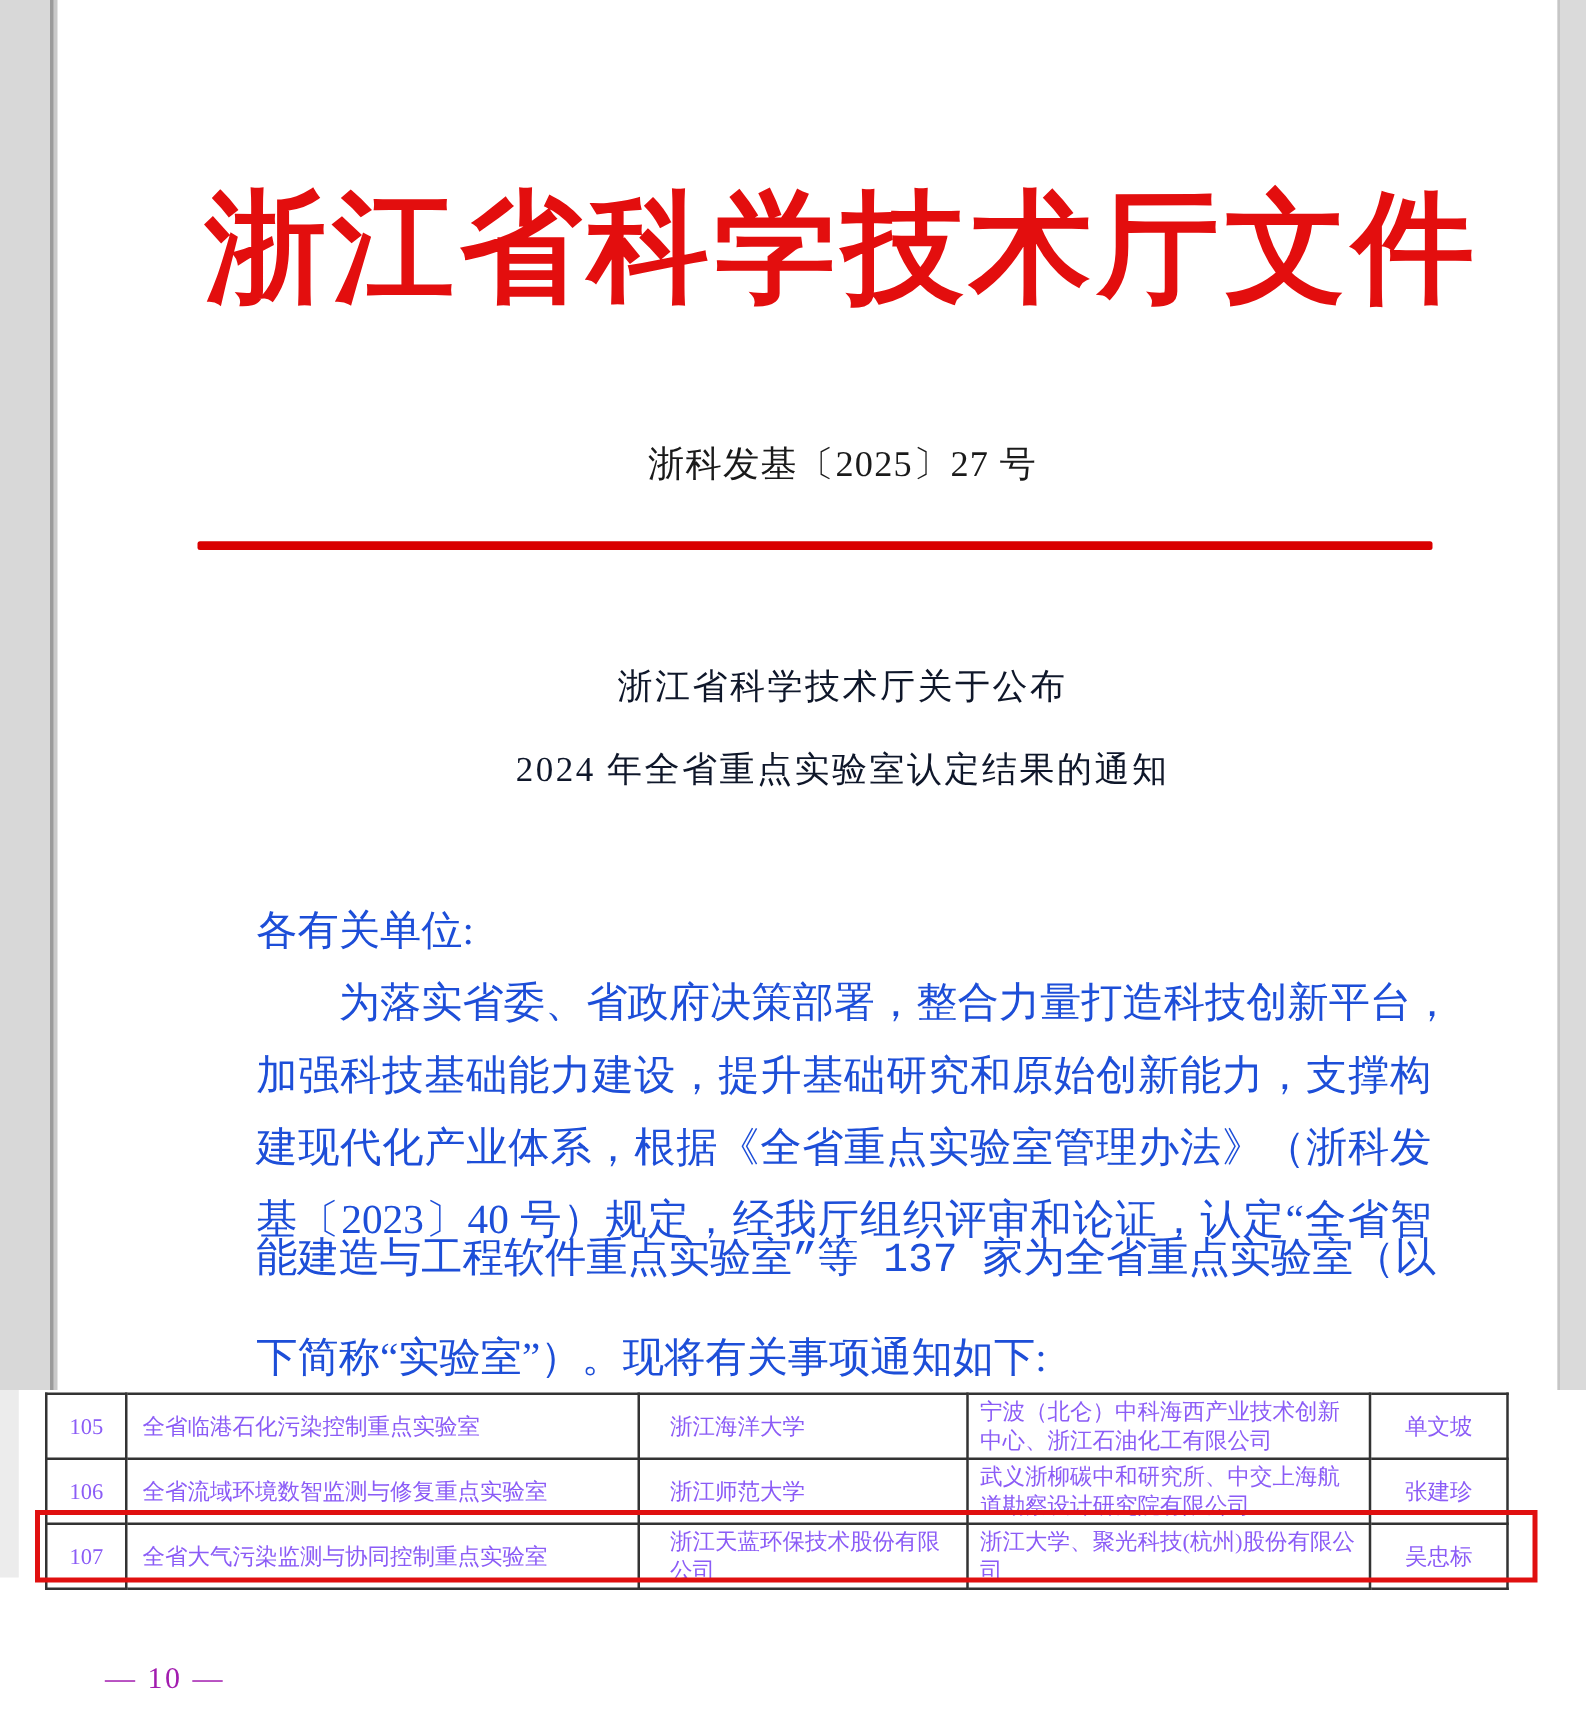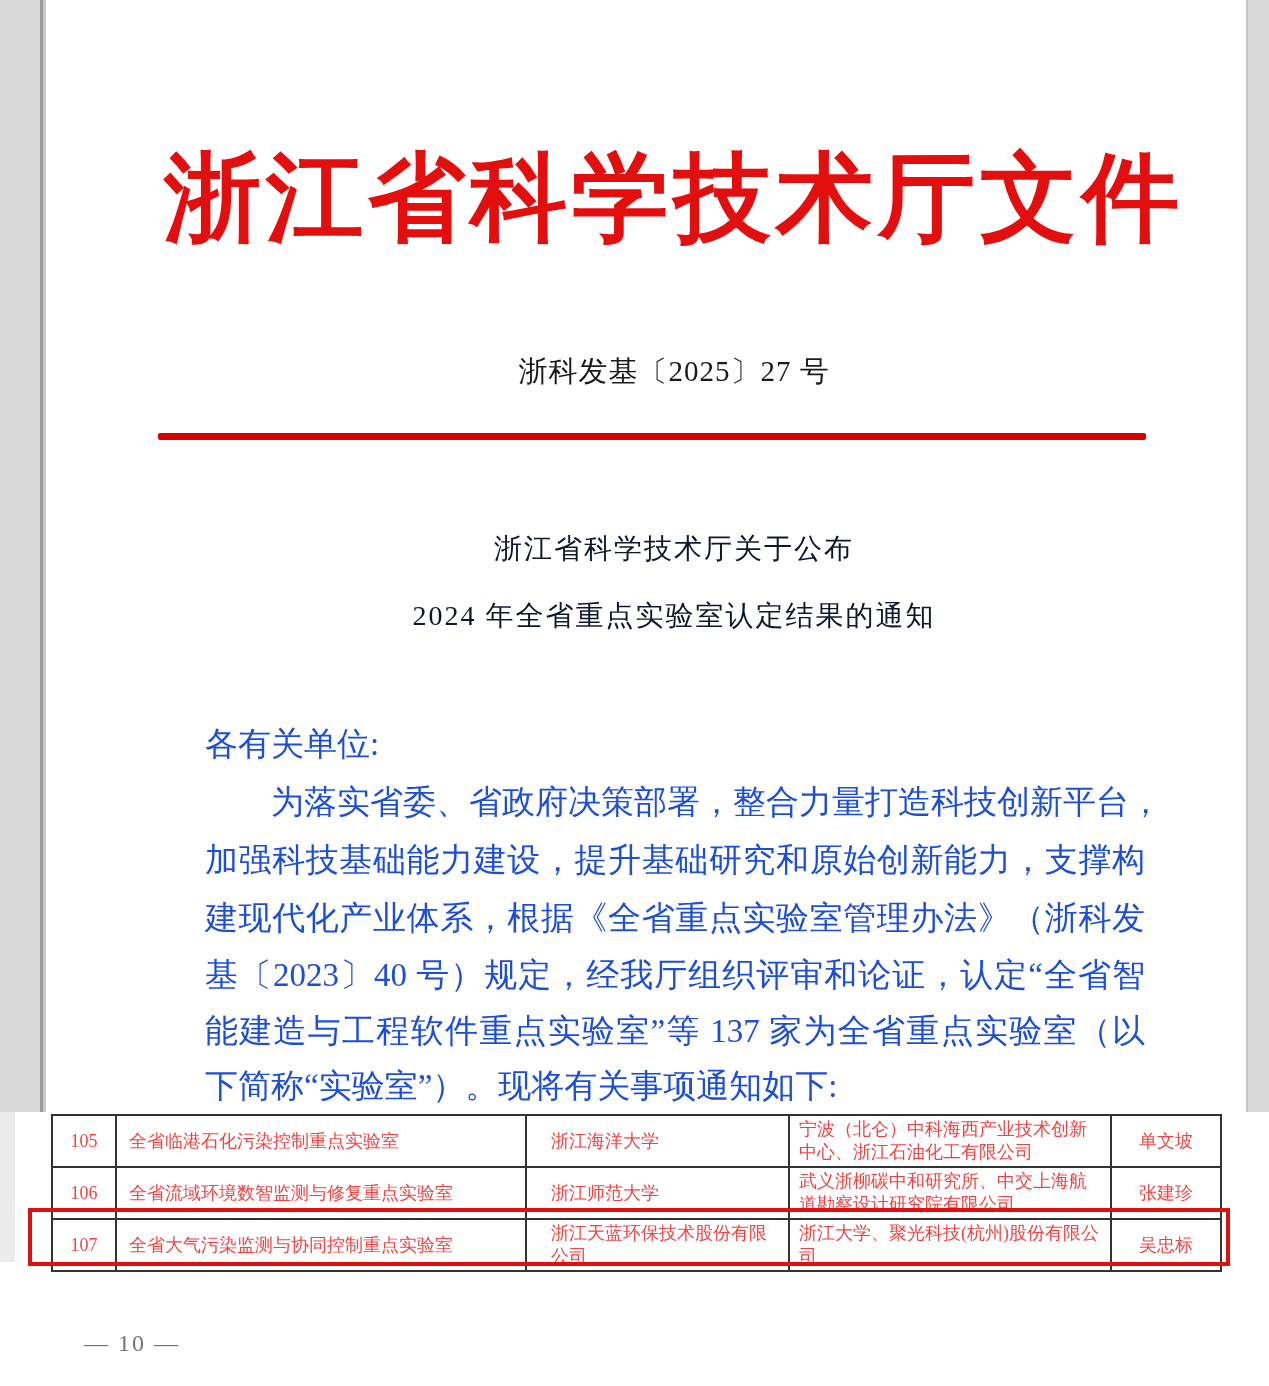--- a/index.html
+++ b/index.html
@@ -70,30 +70,30 @@
     color: #1d4ed8;
     white-space: normal;
   }
   .jline { text-align: justify; text-align-last: justify; white-space: nowrap; }
   .indent { margin-left: 66px; width: 874px; }
   .salutation { top: 722px; }
   .l1 { top: 780px; }
   .l2 { top: 838px; }
   .l3 { top: 896px; }
   .l4 { top: 953px; }
-  .l5 { top: 1009px; }
+  .l5 { top: 984px; font-family: Liberation Mono, monospace; }
   .l6 { top: 1064px; text-align: left; }
   table.labs {
-    position: absolute; left: 51px; top: 1114px;
+    position: absolute; left: 36px; top: 1114px;
     width: 1169px;
     border-collapse: collapse;
     table-layout: fixed;
     background: #ffffff;
     font-size: 18px;
-    color: #ef4444;
+    color: #8b5cf6;
   }
   table.labs td {
     border: 2px solid #333333;
     vertical-align: middle;
     line-height: 23px;
     padding: 2px 8px;
     overflow: hidden;
   }
   table.labs td.c-no { text-align: center; padding: 2px 2px; }
   table.labs td.c-lab { padding-left: 12px; }
@@ -108,21 +108,21 @@
     position: absolute; left: 28px; top: 1208px;
     width: 1194px; height: 50px;
     border: 4px solid #e01010;
     z-index: 5;
     pointer-events: none;
   }
   .page-number {
     position: absolute; left: 84px; top: 1330px;
     font-size: 24px;
     letter-spacing: 2px;
-    color: #737373;
+    color: #a21caf;
   }
 </style>
 </head>
 <body>
 
 <div class="strip-left"></div>
 <div class="strip-left-shadow"></div>
 <div class="strip-right"></div>
 <div class="strip-left-lower"></div>
 

